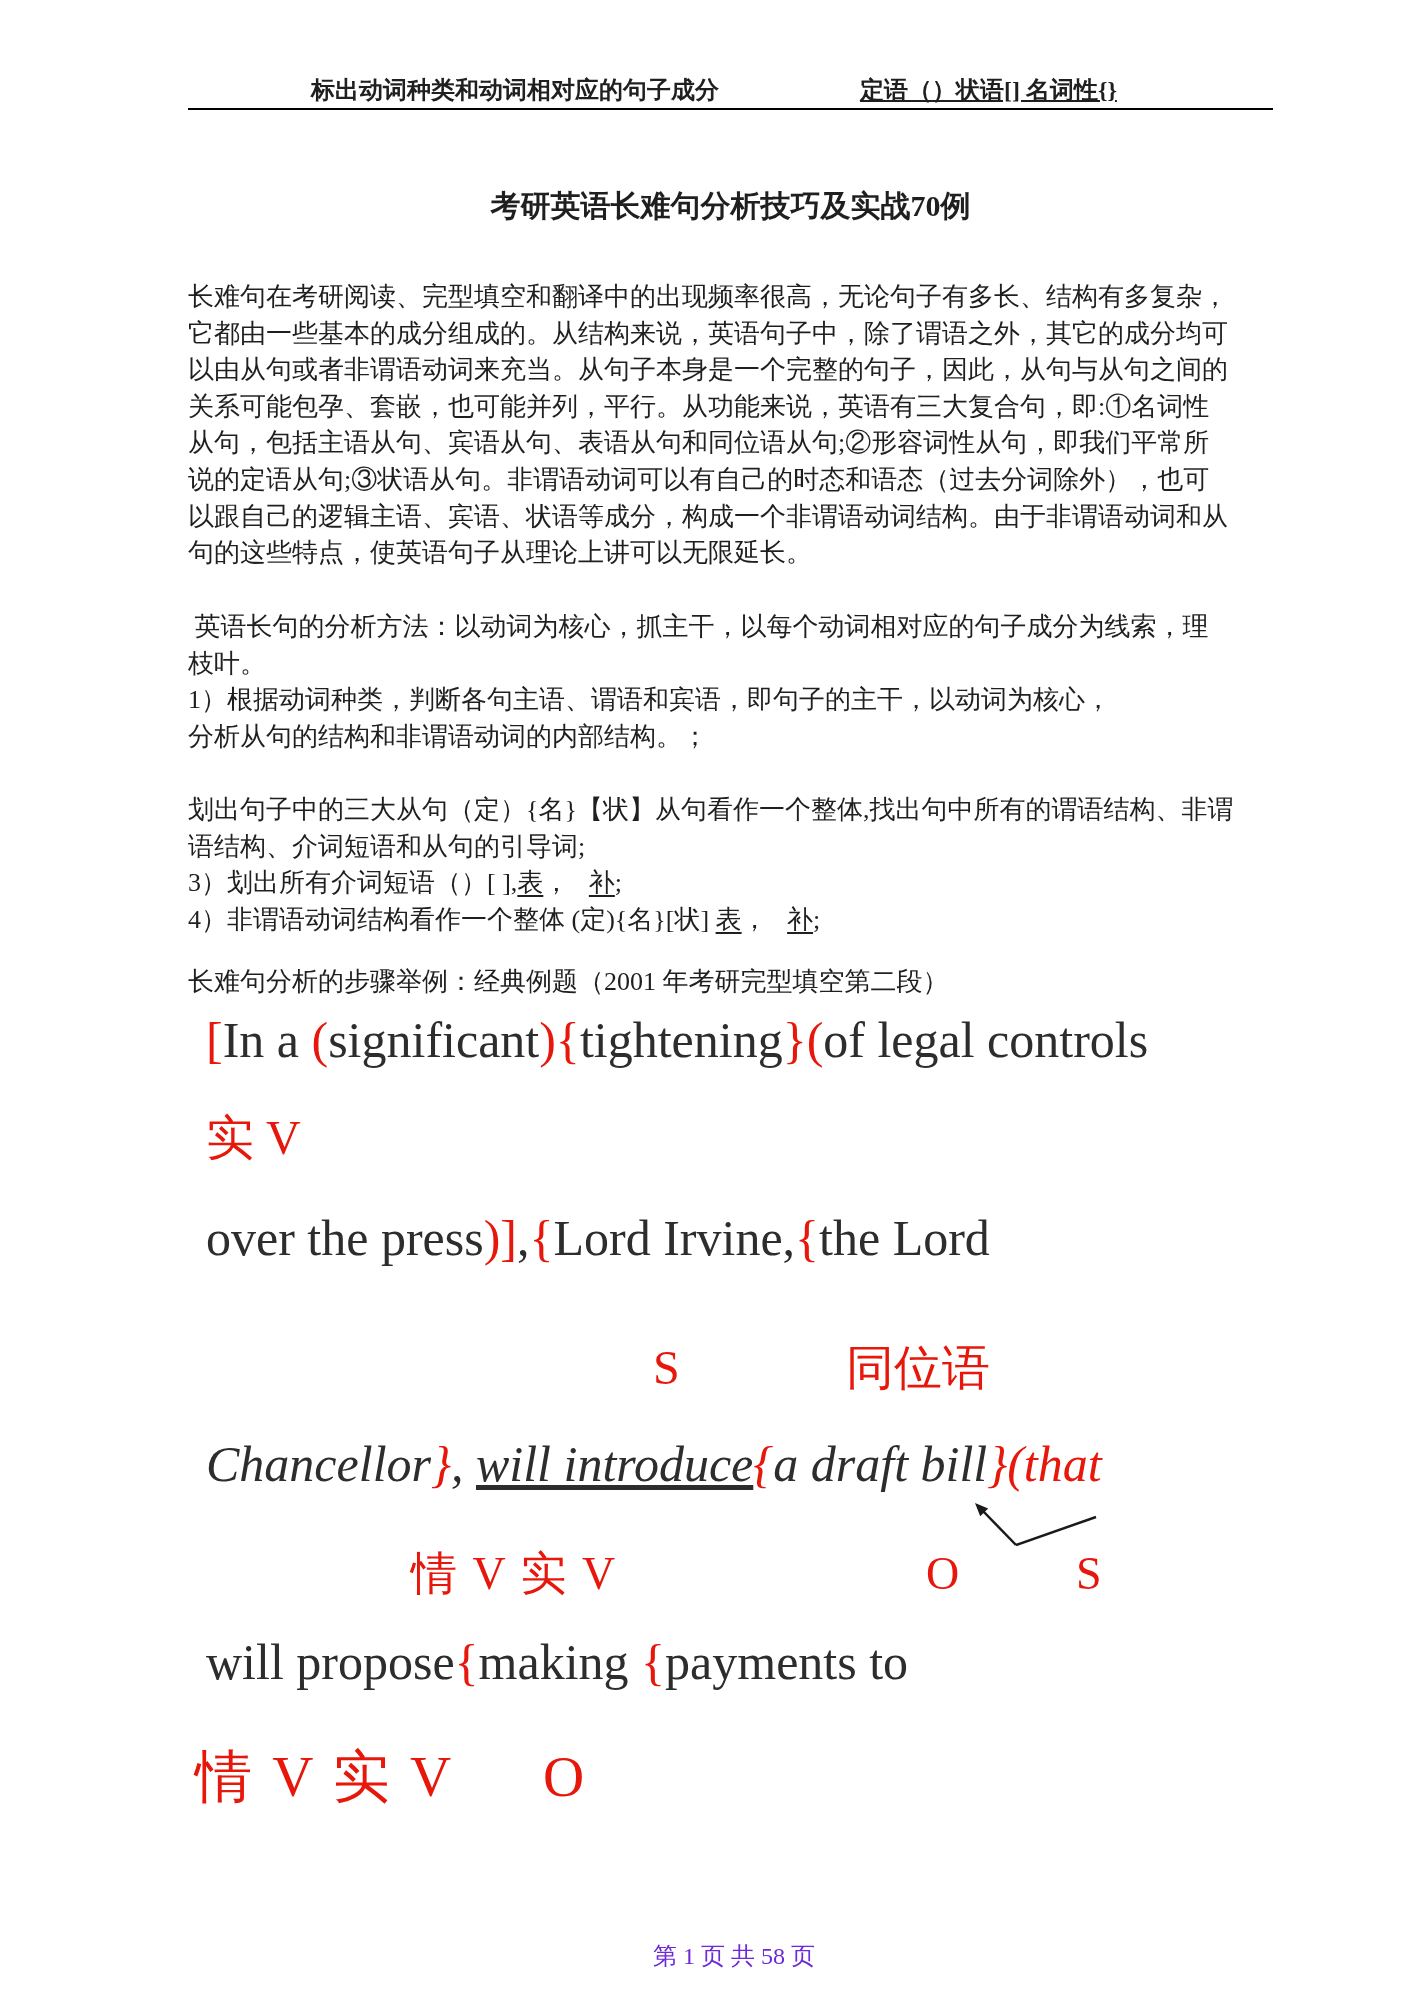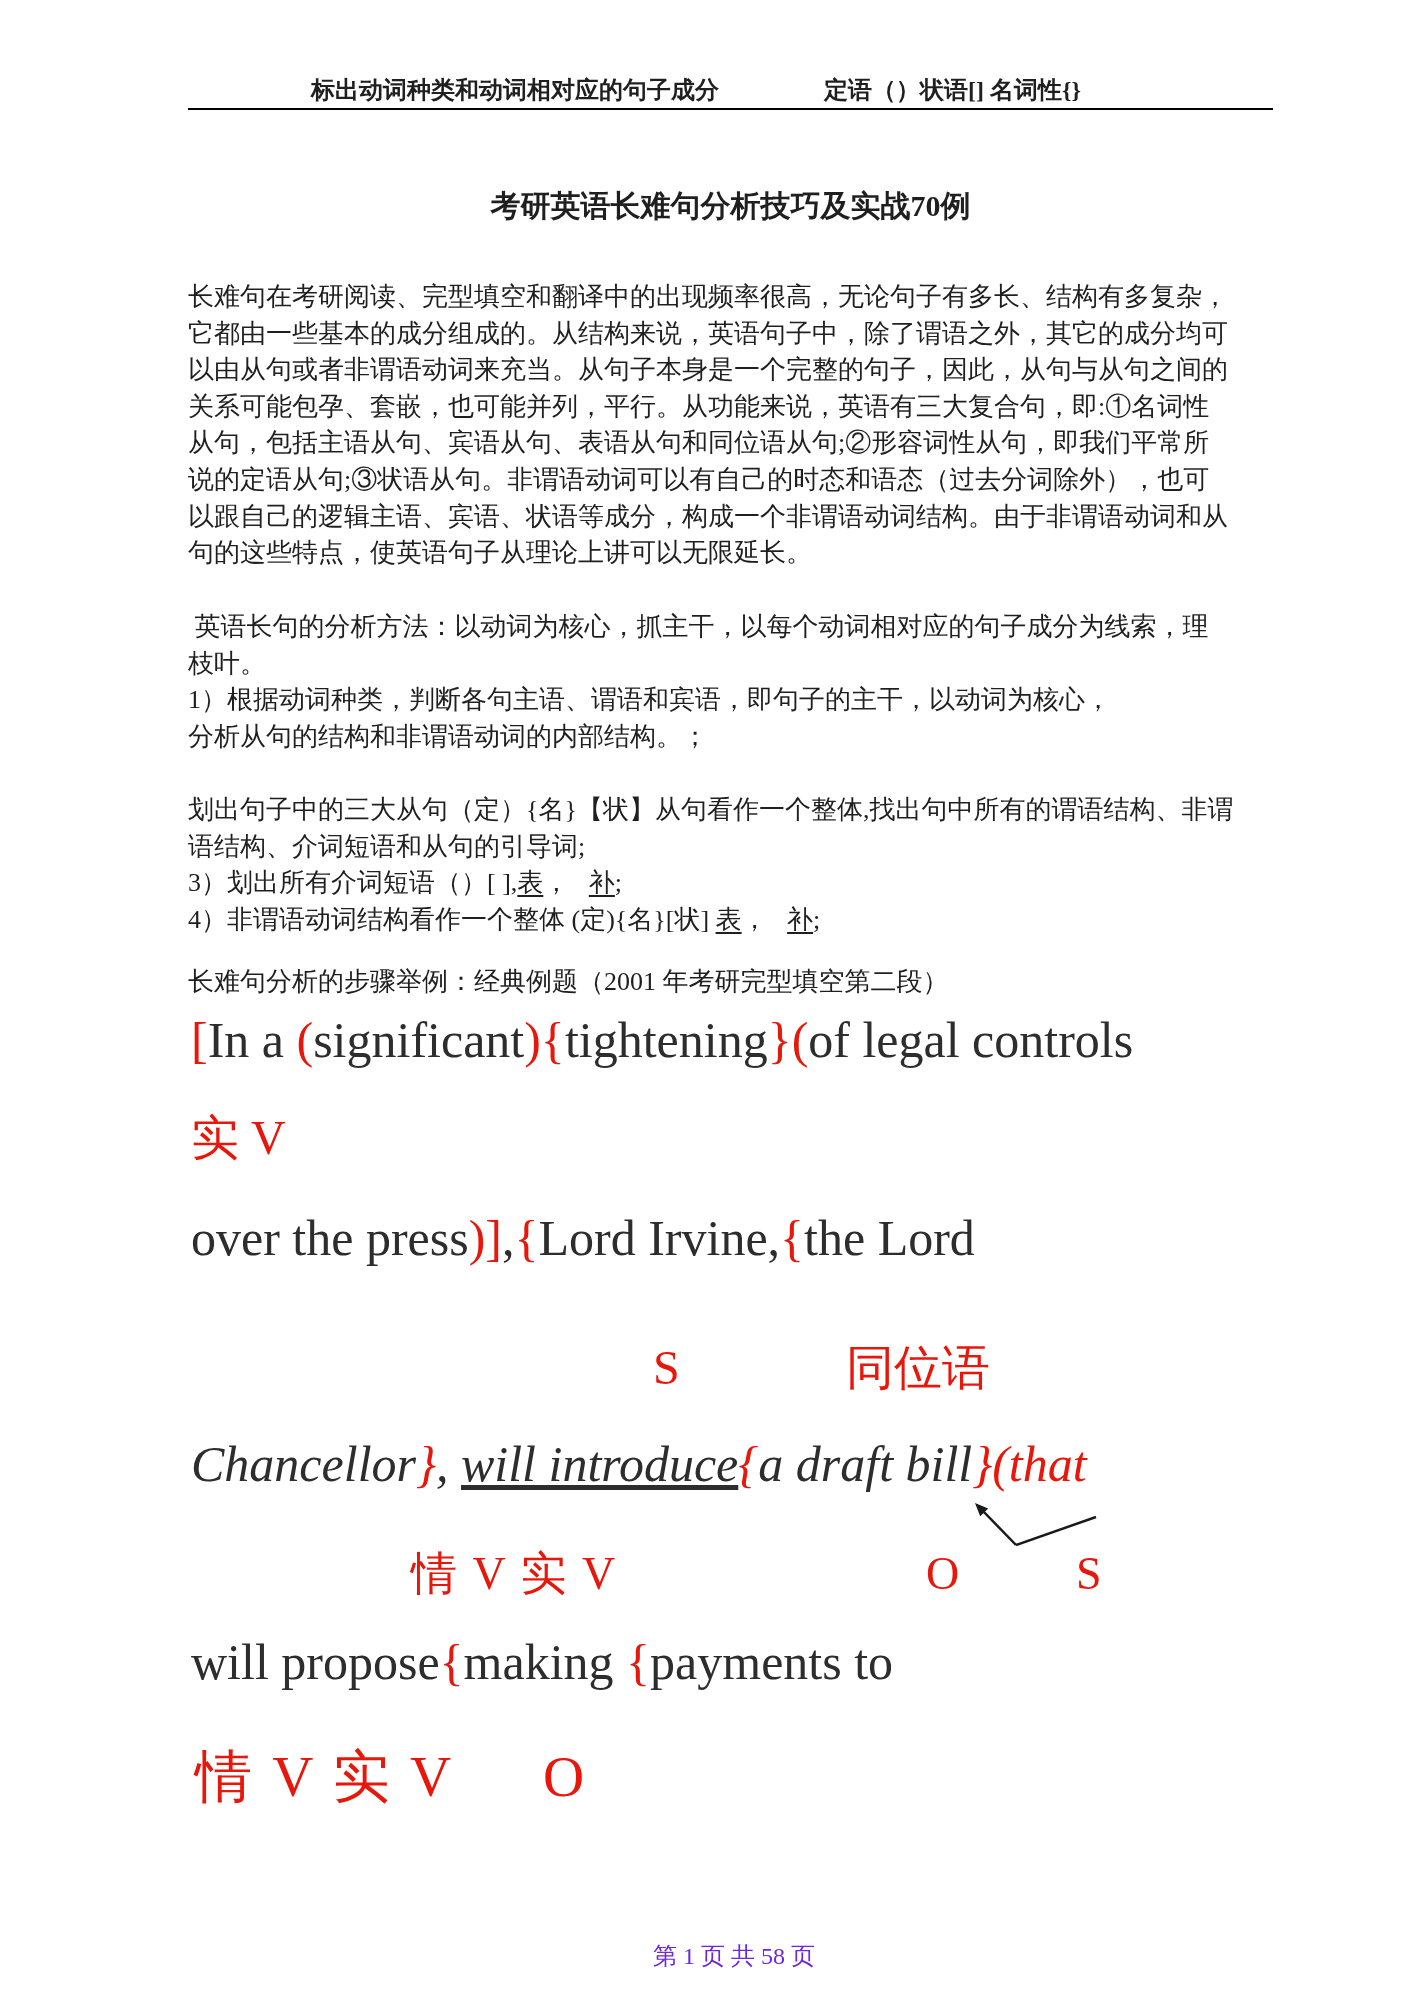--- a/index.html
+++ b/index.html
@@ -3,36 +3,36 @@
 <meta charset="utf-8">
 <style>
   html,body { margin:0; padding:0; background:#ffffff; }
   .page {
     position:relative; width:1414px; height:1999px; background:#ffffff;
     font-family:"Liberation Serif","DejaVu Serif",serif; color:#1f1f1f; overflow:hidden;margin-left:23px;
   }
   .header { position:absolute; left:165px; top:74px; width:1085px; height:30px;
             font-weight:bold; font-size:24px; }
   .h-left  { position:absolute; left:123px; top:0; white-space:pre; }
-  .h-right { position:absolute; left:636px; top:0; white-space:pre; }
+  .h-right { position:absolute; left:672px; top:0; white-space:pre;text-decoration:underline; }
   .header-rule { position:absolute; left:165px; top:108px; width:1085px; height:0;
                  border-top:2px solid #000; }
   .title { position:absolute; left:165px; top:186px; width:1085px; text-align:center;
            font-size:30px; font-weight:bold; }
   .textblock { position:absolute; left:165px; width:1090px; font-size:26px;
                line-height:36.6px; }
   .intro   { top:279px; }
   .method  { top:609px; }
   .steps   { top:792px; }
   .caption { position:absolute; left:165px; top:964px; width:1090px; font-size:26px;
              line-height:36.6px; }
   .doc-line { white-space:pre-wrap; }
   .u { text-decoration:underline; text-underline-offset:4px; }
   
-  .bx { position:absolute; left:168px; font-size:50px; line-height:1.15; color:#2d2d2d;
+  .bx { position:absolute; left:183px; font-size:50px; line-height:1.15; color:#2d2d2d;
         white-space:pre; }
   .red { color:#e7170b; }
   .L1 { top:1012px; }
   .L2 { top:1110px; font-size:48px; }
   .L3 { top:1210px; }
   .L4 { top:1340px; left:0; width:1414px; font-size:48px; height:60px; }
   .L4 .pos-s   { position:absolute; left:630px; top:0; }
   .L4 .pos-app { position:absolute; left:823px; top:0; }
   .L5 { top:1436px;font-style:italic; }
   .L6 { top:1548px; left:0; width:1414px; font-size:46px; height:60px; }

